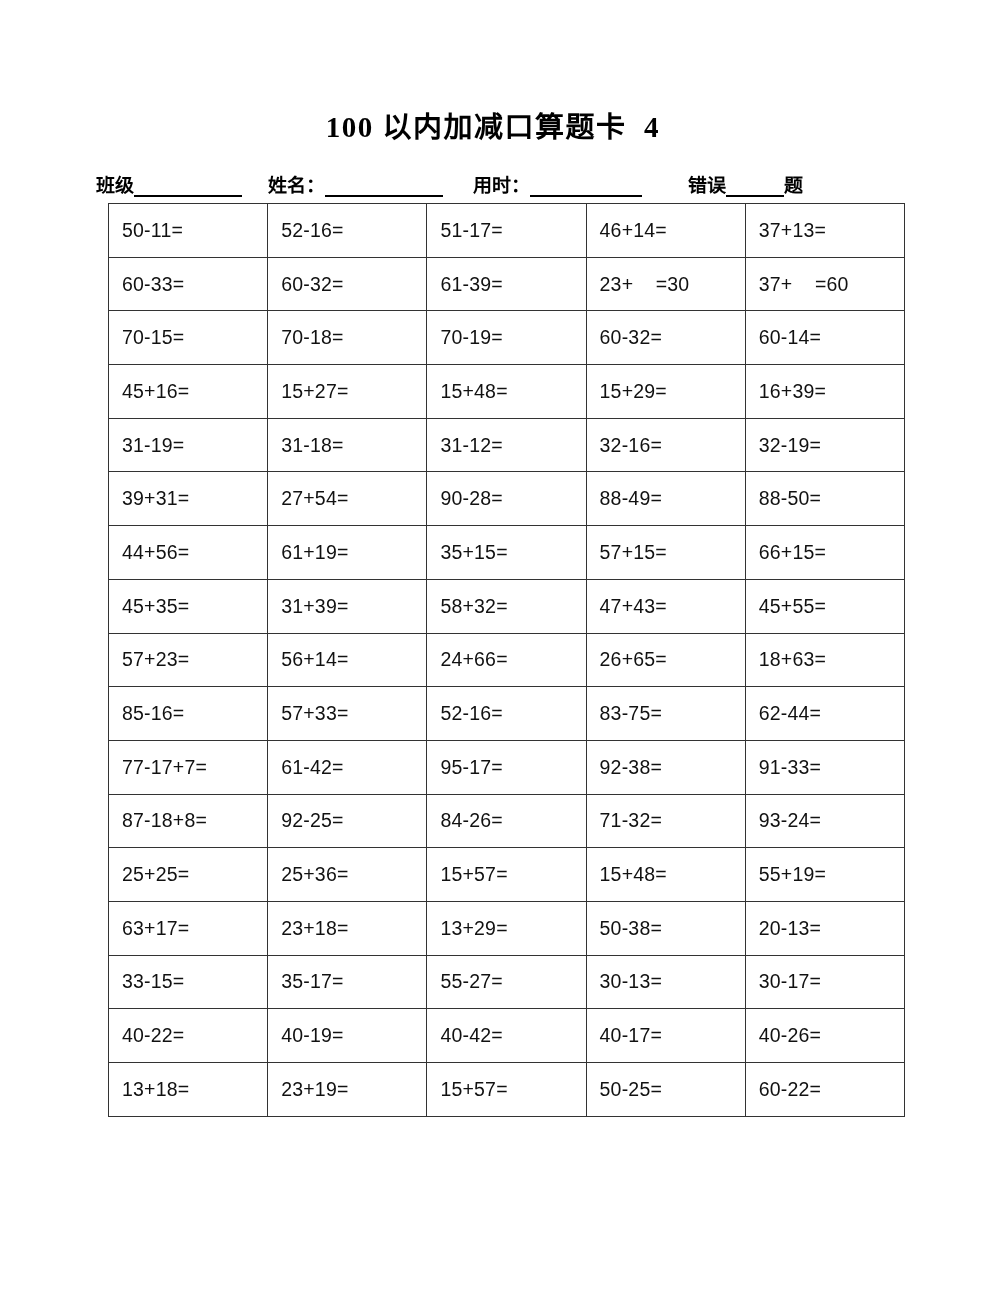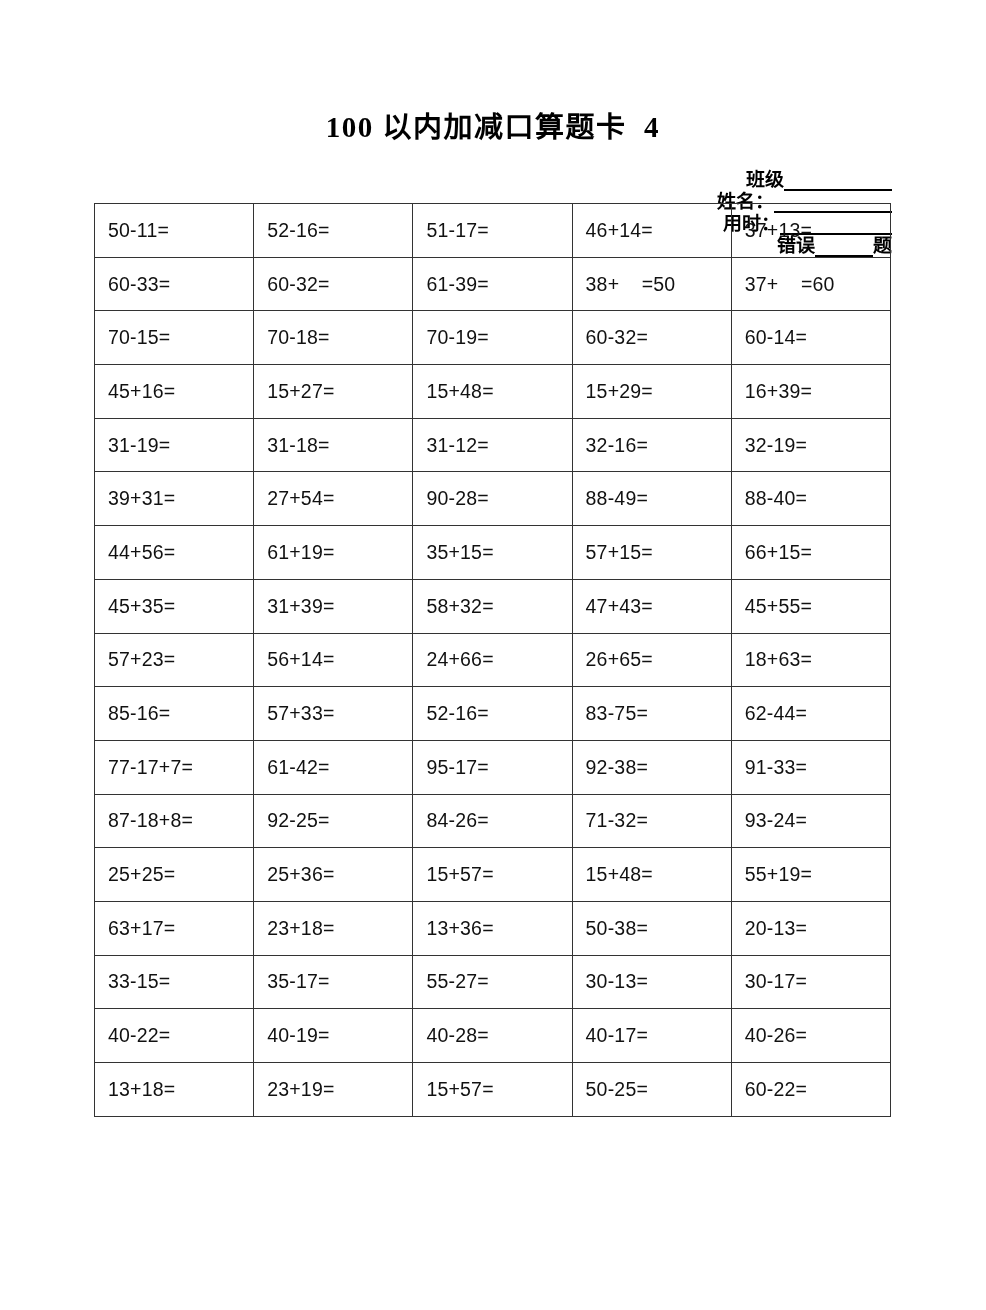--- a/index.html
+++ b/index.html
@@ -48,21 +48,20 @@
     top: 169px;
     width: 796px;
     height: 28px;
     display: flex;
     align-items: flex-end;
     font-family: "Liberation Serif", "DejaVu Serif", serif;
     font-weight: bold;
     font-size: 19px;
     line-height: 22px;
     white-space: nowrap;
-    flex-direction: column;
   }
   .hdr-field {
     display: inline-flex;
     align-items: flex-end;
   }
   .hdr-label {
     display: inline-block;
   }
   .blank-rule {
     display: inline-block;
@@ -74,21 +73,21 @@
   .rule-time   { width: 112px; }
   .rule-errors { width: 58px; }
 
   .hdr-gap-sm  { display: inline-block; width: 26px; }
   .hdr-gap-md  { display: inline-block; width: 30px; }
   .hdr-gap-lg  { display: inline-block; width: 46px; }
 
   
   .problem-table {
     position: absolute;
-    left: 94px;
+    left: 108px;
     top: 203px;
     width: 796px;
     border-collapse: collapse;
     table-layout: fixed;
   }
   .problem-table td {
     border: 1px solid #333333;
     height: 52.7px;
     padding: 0 0 0 13px;
     font-family: "Liberation Sans", "DejaVu Sans", sans-serif;
@@ -154,21 +153,21 @@
           <td>50-11=</td>
           <td>52-16=</td>
           <td>51-17=</td>
           <td>46+14=</td>
           <td>37+13=</td>
         </tr>
         <tr>
           <td>60-33=</td>
           <td>60-32=</td>
           <td>61-39=</td>
-          <td>38+    =50</td>
+          <td>23+    =30</td>
           <td>37+    =60</td>
         </tr>
         <tr>
           <td>70-15=</td>
           <td>70-18=</td>
           <td>70-19=</td>
           <td>60-32=</td>
           <td>60-14=</td>
         </tr>
         <tr>
@@ -183,21 +182,21 @@
           <td>31-18=</td>
           <td>31-12=</td>
           <td>32-16=</td>
           <td>32-19=</td>
         </tr>
         <tr>
           <td>39+31=</td>
           <td>27+54=</td>
           <td>90-28=</td>
           <td>88-49=</td>
-          <td>88-40=</td>
+          <td>88-50=</td>
         </tr>
         <tr>
           <td>44+56=</td>
           <td>61+19=</td>
           <td>35+15=</td>
           <td>57+15=</td>
           <td>66+15=</td>
         </tr>
         <tr>
           <td>45+35=</td>
@@ -237,35 +236,35 @@
         <tr>
           <td>25+25=</td>
           <td>25+36=</td>
           <td>15+57=</td>
           <td>15+48=</td>
           <td>55+19=</td>
         </tr>
         <tr>
           <td>63+17=</td>
           <td>23+18=</td>
-          <td>13+36=</td>
+          <td>13+29=</td>
           <td>50-38=</td>
           <td>20-13=</td>
         </tr>
         <tr>
           <td>33-15=</td>
           <td>35-17=</td>
           <td>55-27=</td>
           <td>30-13=</td>
           <td>30-17=</td>
         </tr>
         <tr>
           <td>40-22=</td>
           <td>40-19=</td>
-          <td>40-28=</td>
+          <td>40-42=</td>
           <td>40-17=</td>
           <td>40-26=</td>
         </tr>
         <tr>
           <td>13+18=</td>
           <td>23+19=</td>
           <td>15+57=</td>
           <td>50-25=</td>
           <td>60-22=</td>
         </tr>

